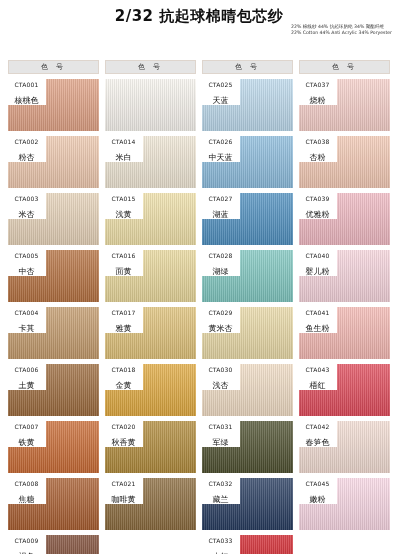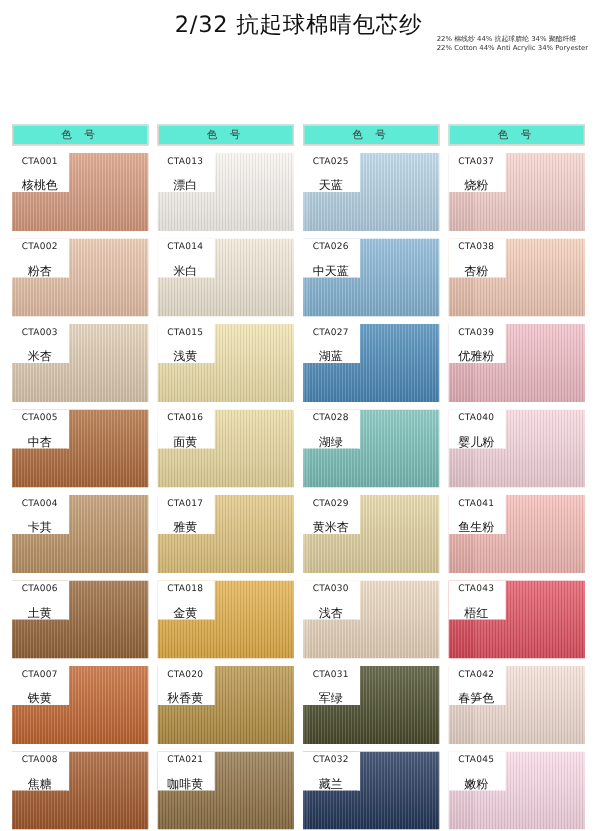--- a/index.html
+++ b/index.html
@@ -7,21 +7,21 @@
     width:398px;height:554px;
     background:#ffffff;
     font-family:"DejaVu Sans","Liberation Sans",sans-serif;
     overflow:hidden;
   }
   .page{position:relative;width:398px;height:554px;box-sizing:border-box;}
   .header{position:relative;height:46px;}
   .title{
     position:absolute;left:0;right:0;top:7px;
     text-align:center;
-    font-size:15px;font-weight:normal;color:#111;
+    font-size:15px;font-weight:bold;color:#111;
     letter-spacing:0.5px;
   }
   .spec{
     position:absolute;right:6px;top:24px;
     font-size:4.6px;line-height:6.4px;color:#333;
     text-align:left;
     white-space:nowrap;
   }
   .grid{
     position:absolute;left:8px;top:60px;
@@ -29,27 +29,26 @@
     display:flex;
     gap:6px;
   }
   .col{
     width:91px;
     display:flex;flex-direction:column;
     gap:5px;
   }
   .col-head{
     height:14px;
-    background:#5eead4;
+    background:#e5e5e5;
     border:1px solid #ded5cd;
     box-sizing:border-box;
     display:flex;align-items:center;justify-content:center;
     font-size:7px;color:#3a3a3a;
     letter-spacing:3px;
-    margin-top:23px;
   }
   .swatch{
     position:relative;
     height:52px;
     box-sizing:border-box;
     overflow:hidden;
   }
   .swatch .yarn{
     position:absolute;inset:0;
   }
@@ -152,24 +151,20 @@
             <div class="name">褐色</div>
           </div>
         </div>
 
     </div>
 
     <div class="col">
       <div class="col-head">色 号</div>
       <div class="swatch">
           <div class="yarn" style="background: repeating-linear-gradient(90deg, rgba(255, 255, 255, 0.13) 0px, rgba(255, 255, 255, 0.13) 1px, rgba(0, 0, 0, 0.07) 1px, rgba(0, 0, 0, 0.07) 2px), linear-gradient(rgba(255, 255, 255, 0.18), rgba(0, 0, 0, 0.1)) rgb(247, 244, 238);"></div>
-          <div class="labelbox">
-            <div class="code">CTA013</div>
-            <div class="name">漂白</div>
-          </div>
         </div>
       <div class="swatch">
           <div class="yarn" style="background: repeating-linear-gradient(90deg, rgba(255, 255, 255, 0.13) 0px, rgba(255, 255, 255, 0.13) 1px, rgba(0, 0, 0, 0.07) 1px, rgba(0, 0, 0, 0.07) 2px), linear-gradient(rgba(255, 255, 255, 0.18), rgba(0, 0, 0, 0.1)) rgb(239, 230, 212);"></div>
           <div class="labelbox">
             <div class="code">CTA014</div>
             <div class="name">米白</div>
           </div>
         </div>
       <div class="swatch">
           <div class="yarn" style="background: repeating-linear-gradient(90deg, rgba(255, 255, 255, 0.13) 0px, rgba(255, 255, 255, 0.13) 1px, rgba(0, 0, 0, 0.07) 1px, rgba(0, 0, 0, 0.07) 2px), linear-gradient(rgba(255, 255, 255, 0.18), rgba(0, 0, 0, 0.1)) rgb(239, 224, 168);"></div>

